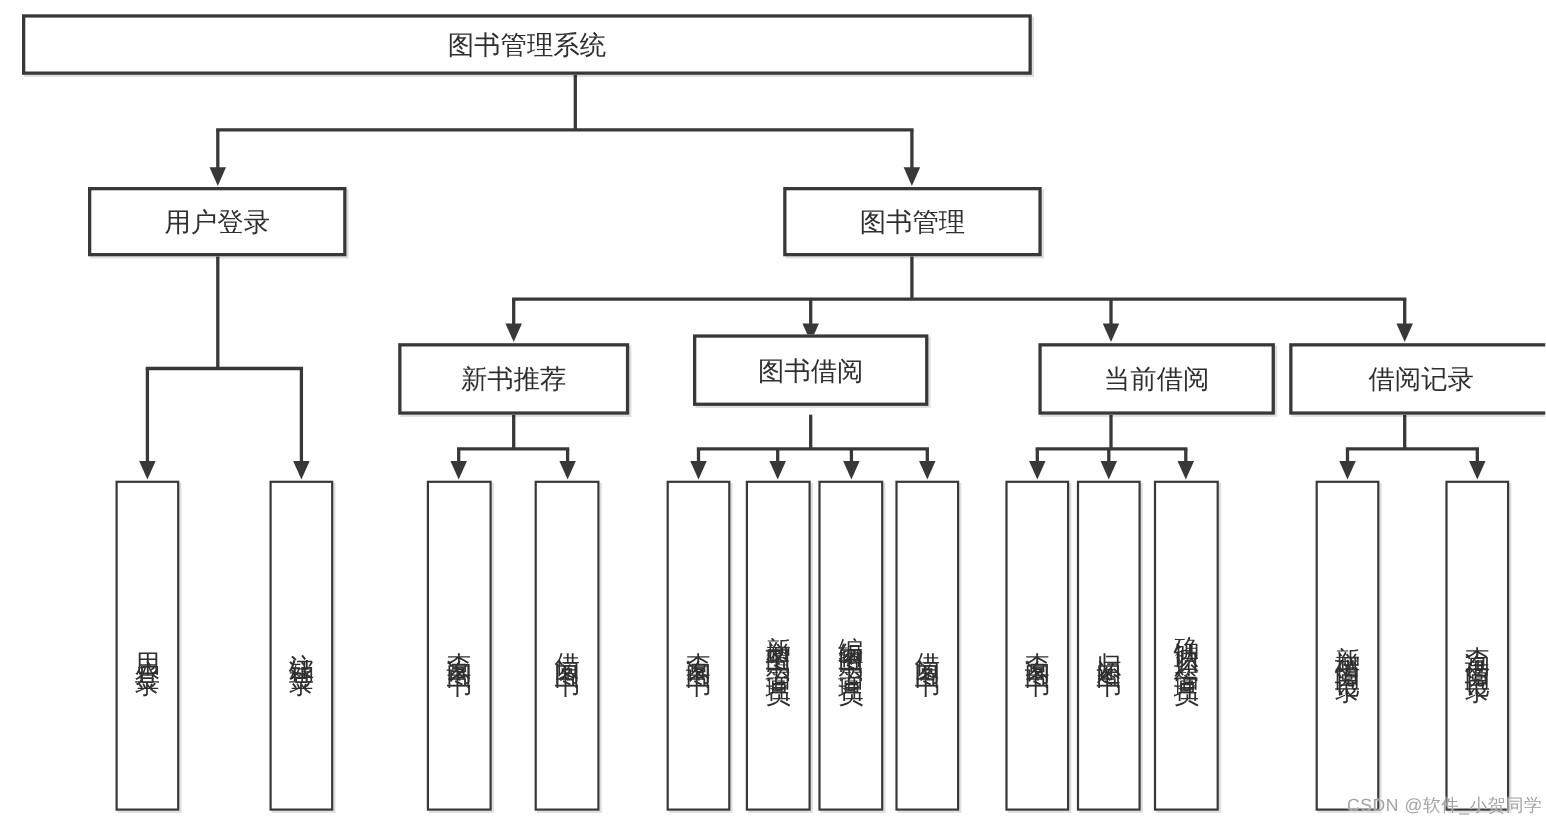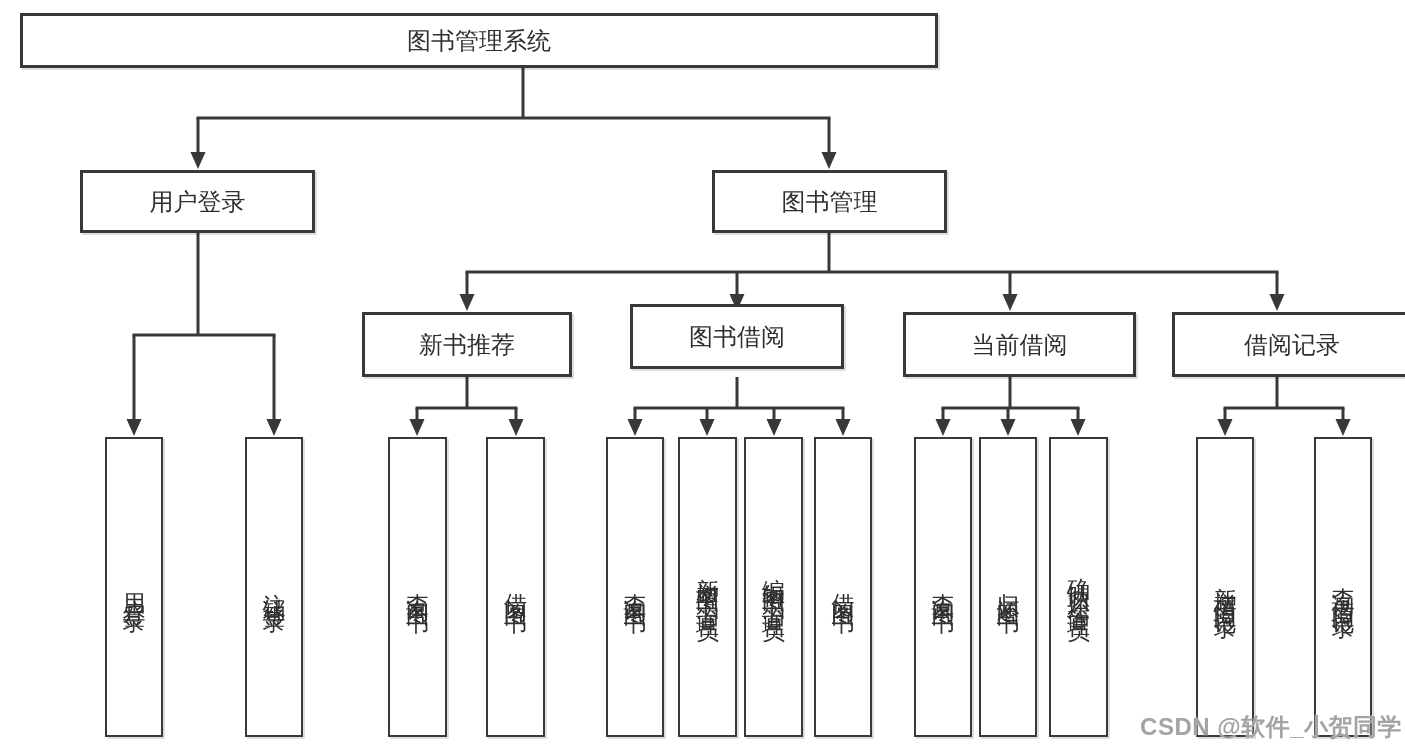--- a/index.html
+++ b/index.html
@@ -30,25 +30,24 @@
     border-width:2px;top:437px;height:300px;font-size:23px;
   }
   .leaf span{
     writing-mode:vertical-rl;
     text-orientation:mixed;
     letter-spacing:6px;
     line-height:1;
   }
   .watermark{
     position:absolute;right:3px;bottom:4px;
-    font-size:24px;color:var(--wm);
+    font-size:16px;color:var(--wm);
     letter-spacing:0.5px;
     text-shadow:0 0 2px #fff;
     z-index:5;
-    font-weight:bold;
   }
 </style>
 </head>
 <body>
 
 <div class="stage">
 
   <svg class="edges" width="1405" height="747">
       <line x1="523" y1="68" x2="523" y2="118" stroke="#383838" stroke-width="3"></line>
       <line x1="196.5" y1="118" x2="830.5" y2="118" stroke="#383838" stroke-width="3"></line>
@@ -114,21 +113,21 @@
   <div class="box lvl" style="left:712px;top:170px;width:235px;height:63px;">
     <span>图书管理</span>
   </div>
 
   <div class="box lvl" style="left:362px;top:312px;width:210px;height:65px;">
     <span>新书推荐</span>
   </div>
   <div class="box lvl" style="left:630px;top:304px;width:214px;height:65px;">
     <span>图书借阅</span>
   </div>
-  <div class="box lvl" style="left:903px;top:312px;width:233px;height:65px;">
+  <div class="box lvl" style="left:944px;top:312px;width:215px;height:65px;">
     <span>当前借阅</span>
   </div>
   <div class="box lvl" style="left:1172px;top:312px;width:240px;height:65px;">
     <span>借阅记录</span>
   </div>
 
   <div class="box leaf" style="left:105px;width:58px;">
     <span>用户登录</span>
   </div>
   <div class="box leaf" style="left:245px;width:58px;">

